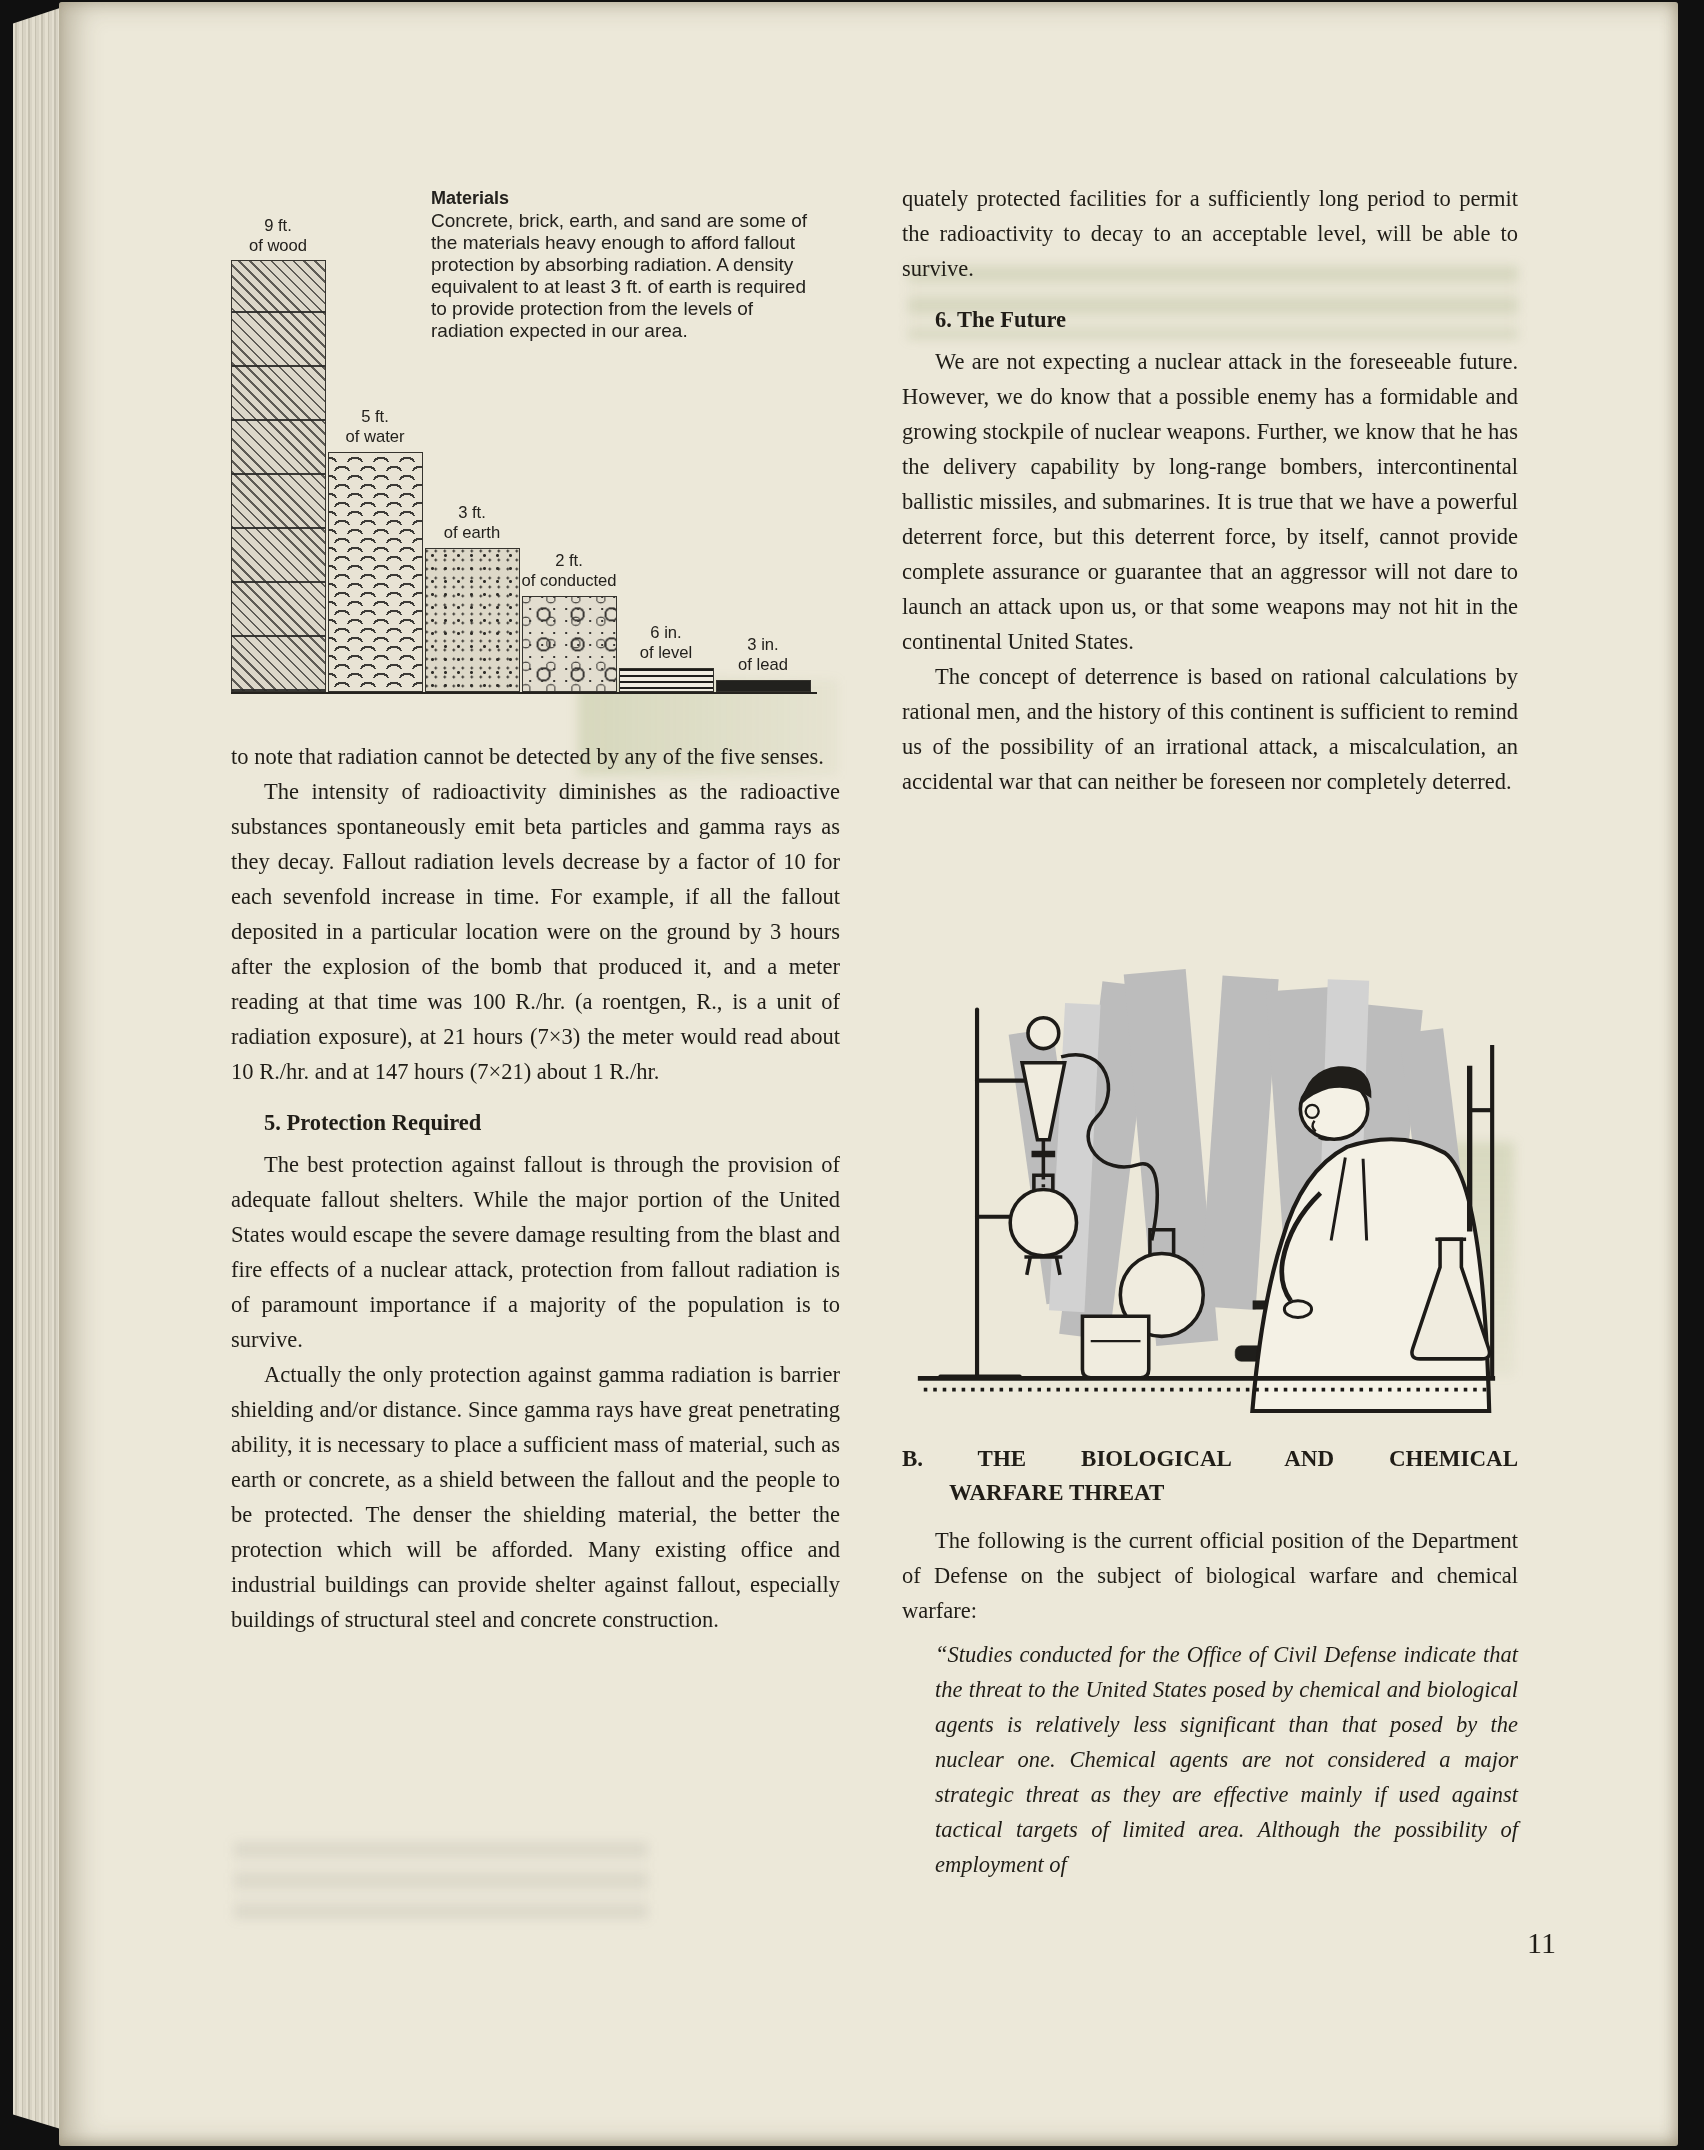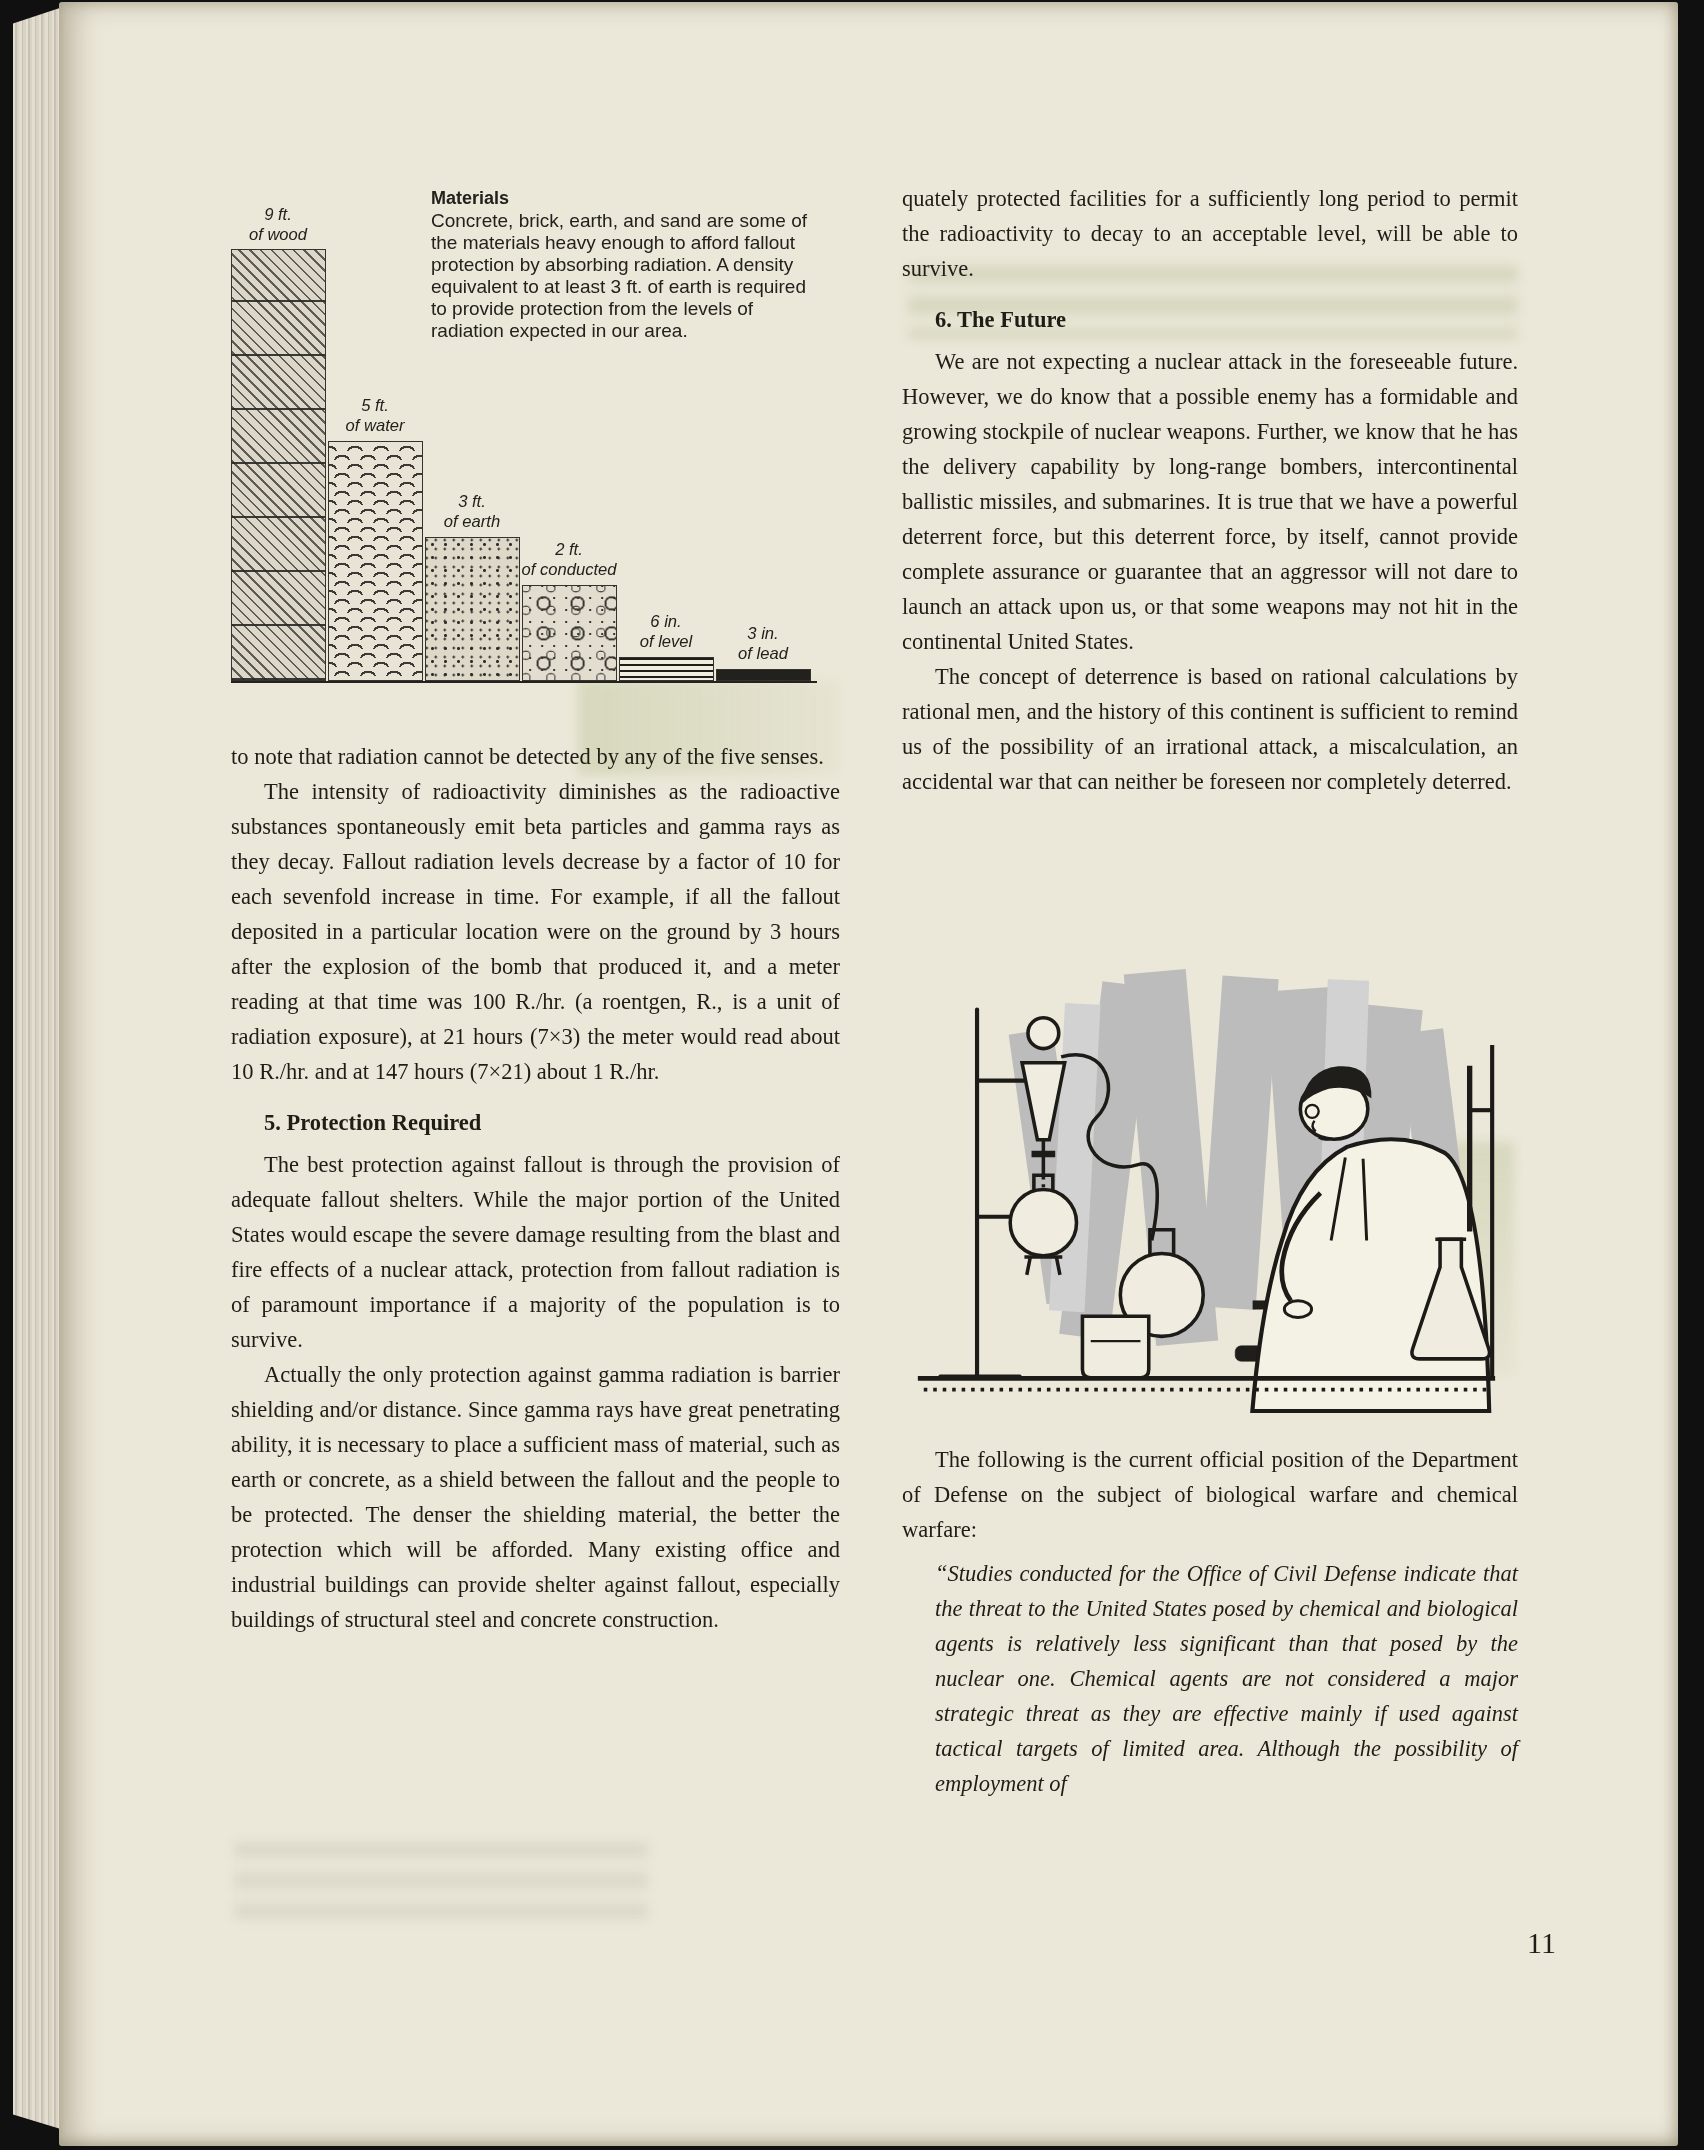--- a/index.html
+++ b/index.html
@@ -36,22 +36,22 @@
         background: linear-gradient(90deg, rgba(140,160,90,.22), rgba(140,160,90,.06)); }
   .g2 { left: 849px; top: 264px;  width: 610px; height: 73px;
         background: repeating-linear-gradient(180deg, rgba(128,146,88,.20) 0 15.4px, rgba(128,146,88,.04) 15.4px 32px); }
   .g3 { left: 1372px; top: 1140px; width: 83px;  height: 234px;
         background: linear-gradient(180deg, rgba(135,155,88,.20), rgba(135,155,88,.05)); }
   .g4 { left: 175px;  top: 1840px; width: 414px;  height: 77px;
         background: repeating-linear-gradient(180deg, rgba(110,110,100,.12) 0 15.4px, rgba(110,110,100,.02) 15.4px 31px); }
 
   
   .chart { position: absolute; left: 172px; top: 187px; width: 586px; height: 494px; }
-  .chart-bars { position: absolute; left: 0; top: 0; width: 586px; height: 494px;
-                border-bottom: 2.4px solid #24221e; font-style: italic; }
+  .chart-bars { position: absolute; left: 0; top: 11px; width: 586px; height: 494px;
+                border-bottom: 2.4px solid #24221e; }
   .bar-wrap { position: absolute; bottom: 0; height: 100%; width: 97px; }
   .bar { position: absolute; bottom: 0; left: 0; width: 95px; border: 1.8px solid #35332e; }
   .bar-label { position: absolute; left: -27px; width: 148px; text-align: center;
                font-family: "Liberation Sans", sans-serif; font-size: 16.6px; line-height: 19.5px;
                color: #23211d; }
 
   .pat-wood {
     background-color: #dcd7c9;
     background-image:
       repeating-linear-gradient(0deg, rgba(40,40,38,.9) 0 1.8px, transparent 1.8px 54px),
@@ -264,20 +264,24 @@
       </g>
 
       <g stroke="#1d1b18">
         <line x1="20" y1="703" x2="995" y2="703" stroke-width="8"></line>
         <line x1="30" y1="722" x2="988" y2="722" stroke-width="6" stroke-dasharray="6 10"></line>
       </g>
     </svg>
   </div>
 
   <div class="col col-right-bottom">
+    <div class="b-heading">
+      <div class="b-line1">B. THE BIOLOGICAL AND CHEMICAL</div>
+      <div class="b-line2">WARFARE THREAT</div>
+    </div>
     <p>The following is the current official position of the Department of Defense on the subject of biological warfare and chemical warfare:</p>
     <div class="quote">“Studies conducted for the Office of Civil Defense indicate that the threat to the United States posed by chemical and biological agents is relatively less significant than that posed by the nuclear one. Chemical agents are not considered a major strategic threat as they are effective mainly if used against tactical targets of limited area. Although the possibility of employment of</div>
   </div>
 
   <div class="page-number">11</div>
 
 </div>
 
 
 </body></html>

